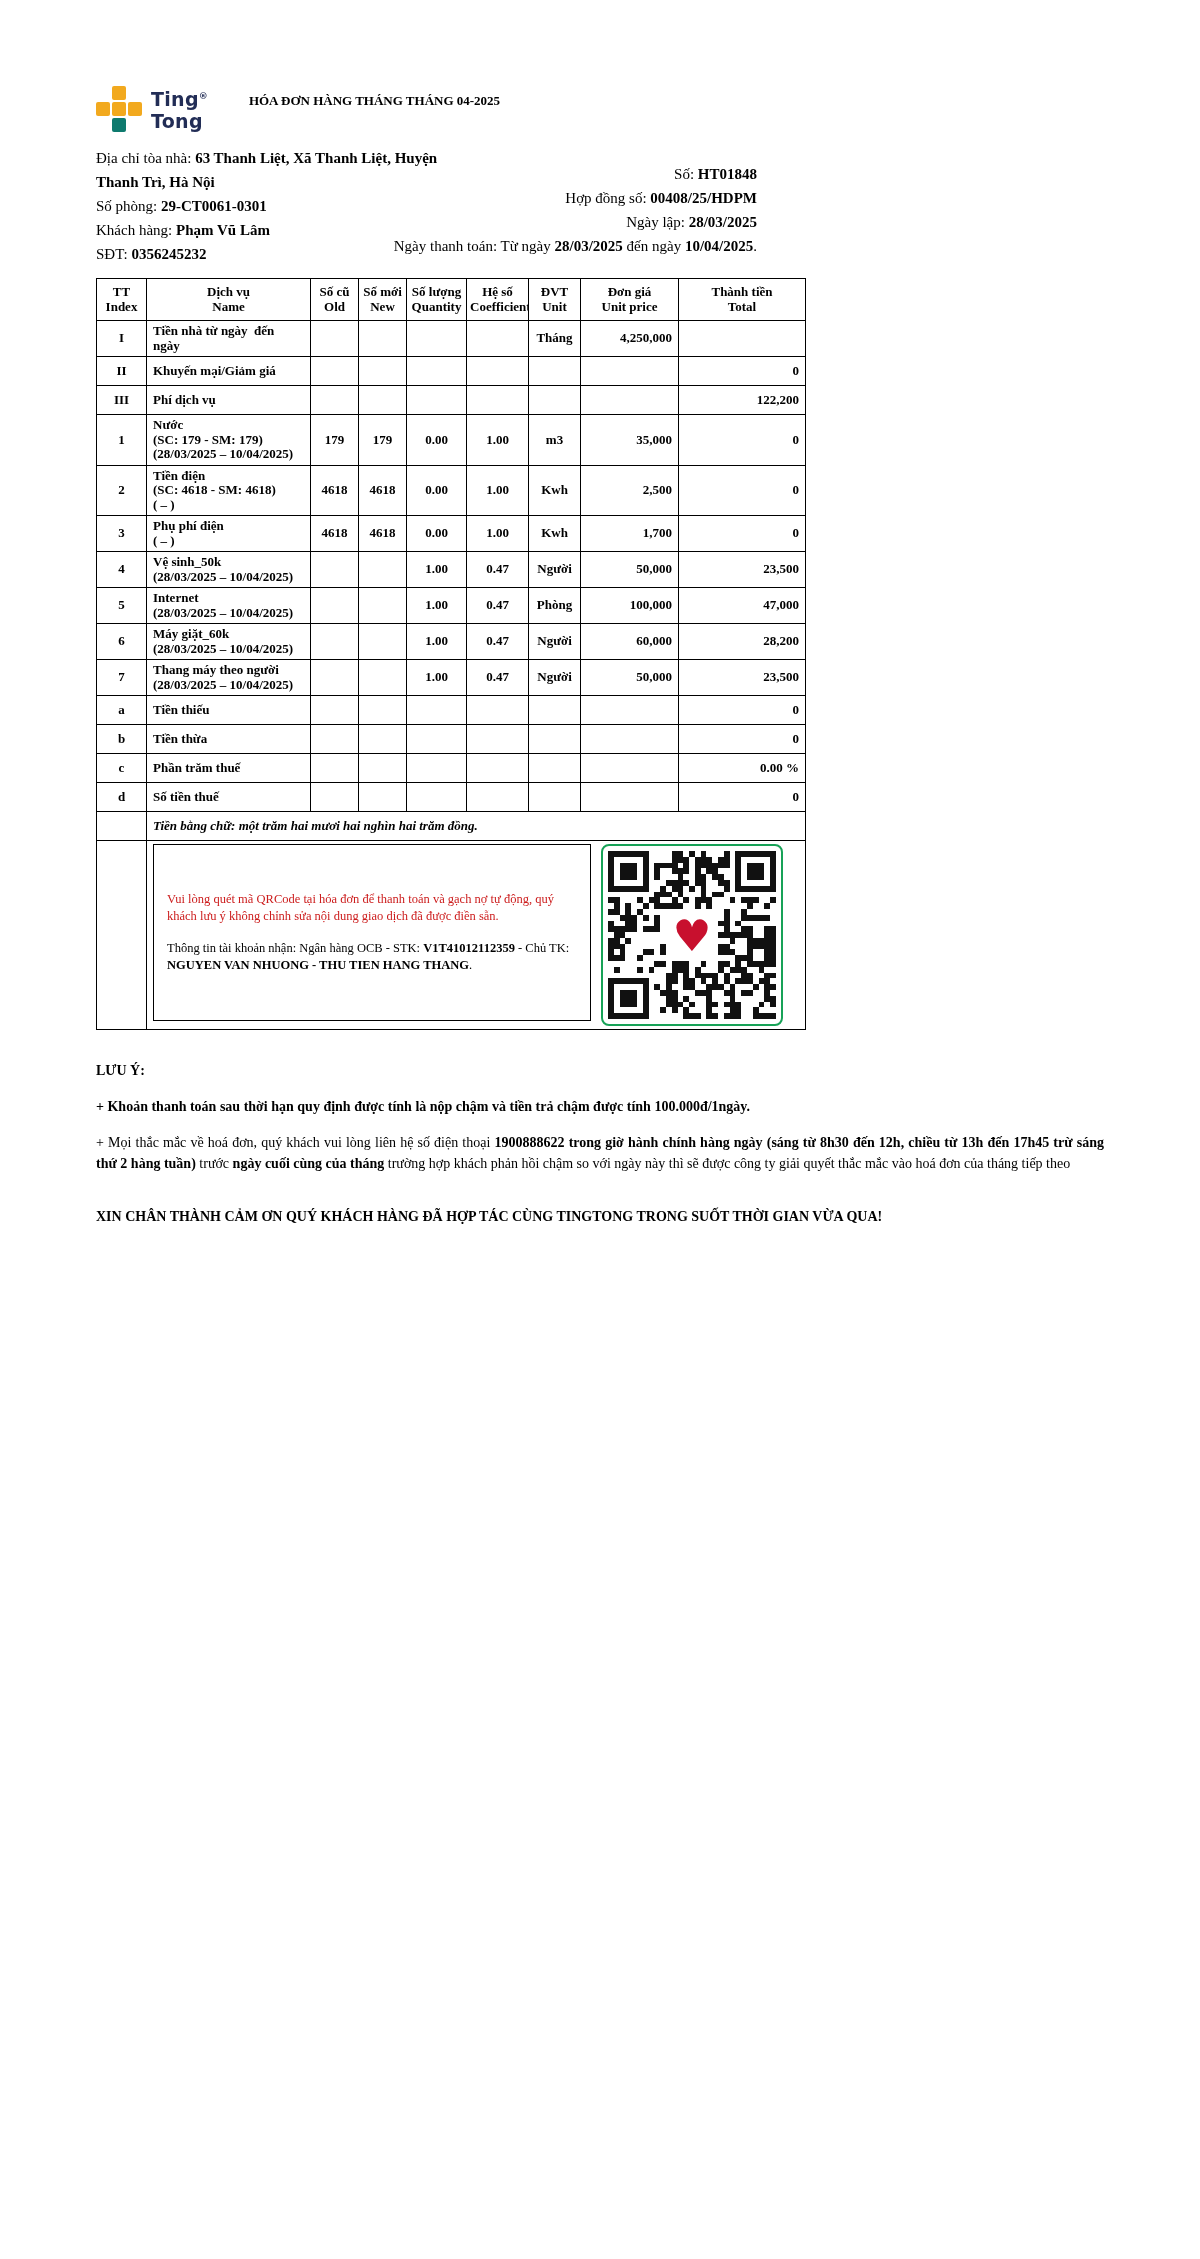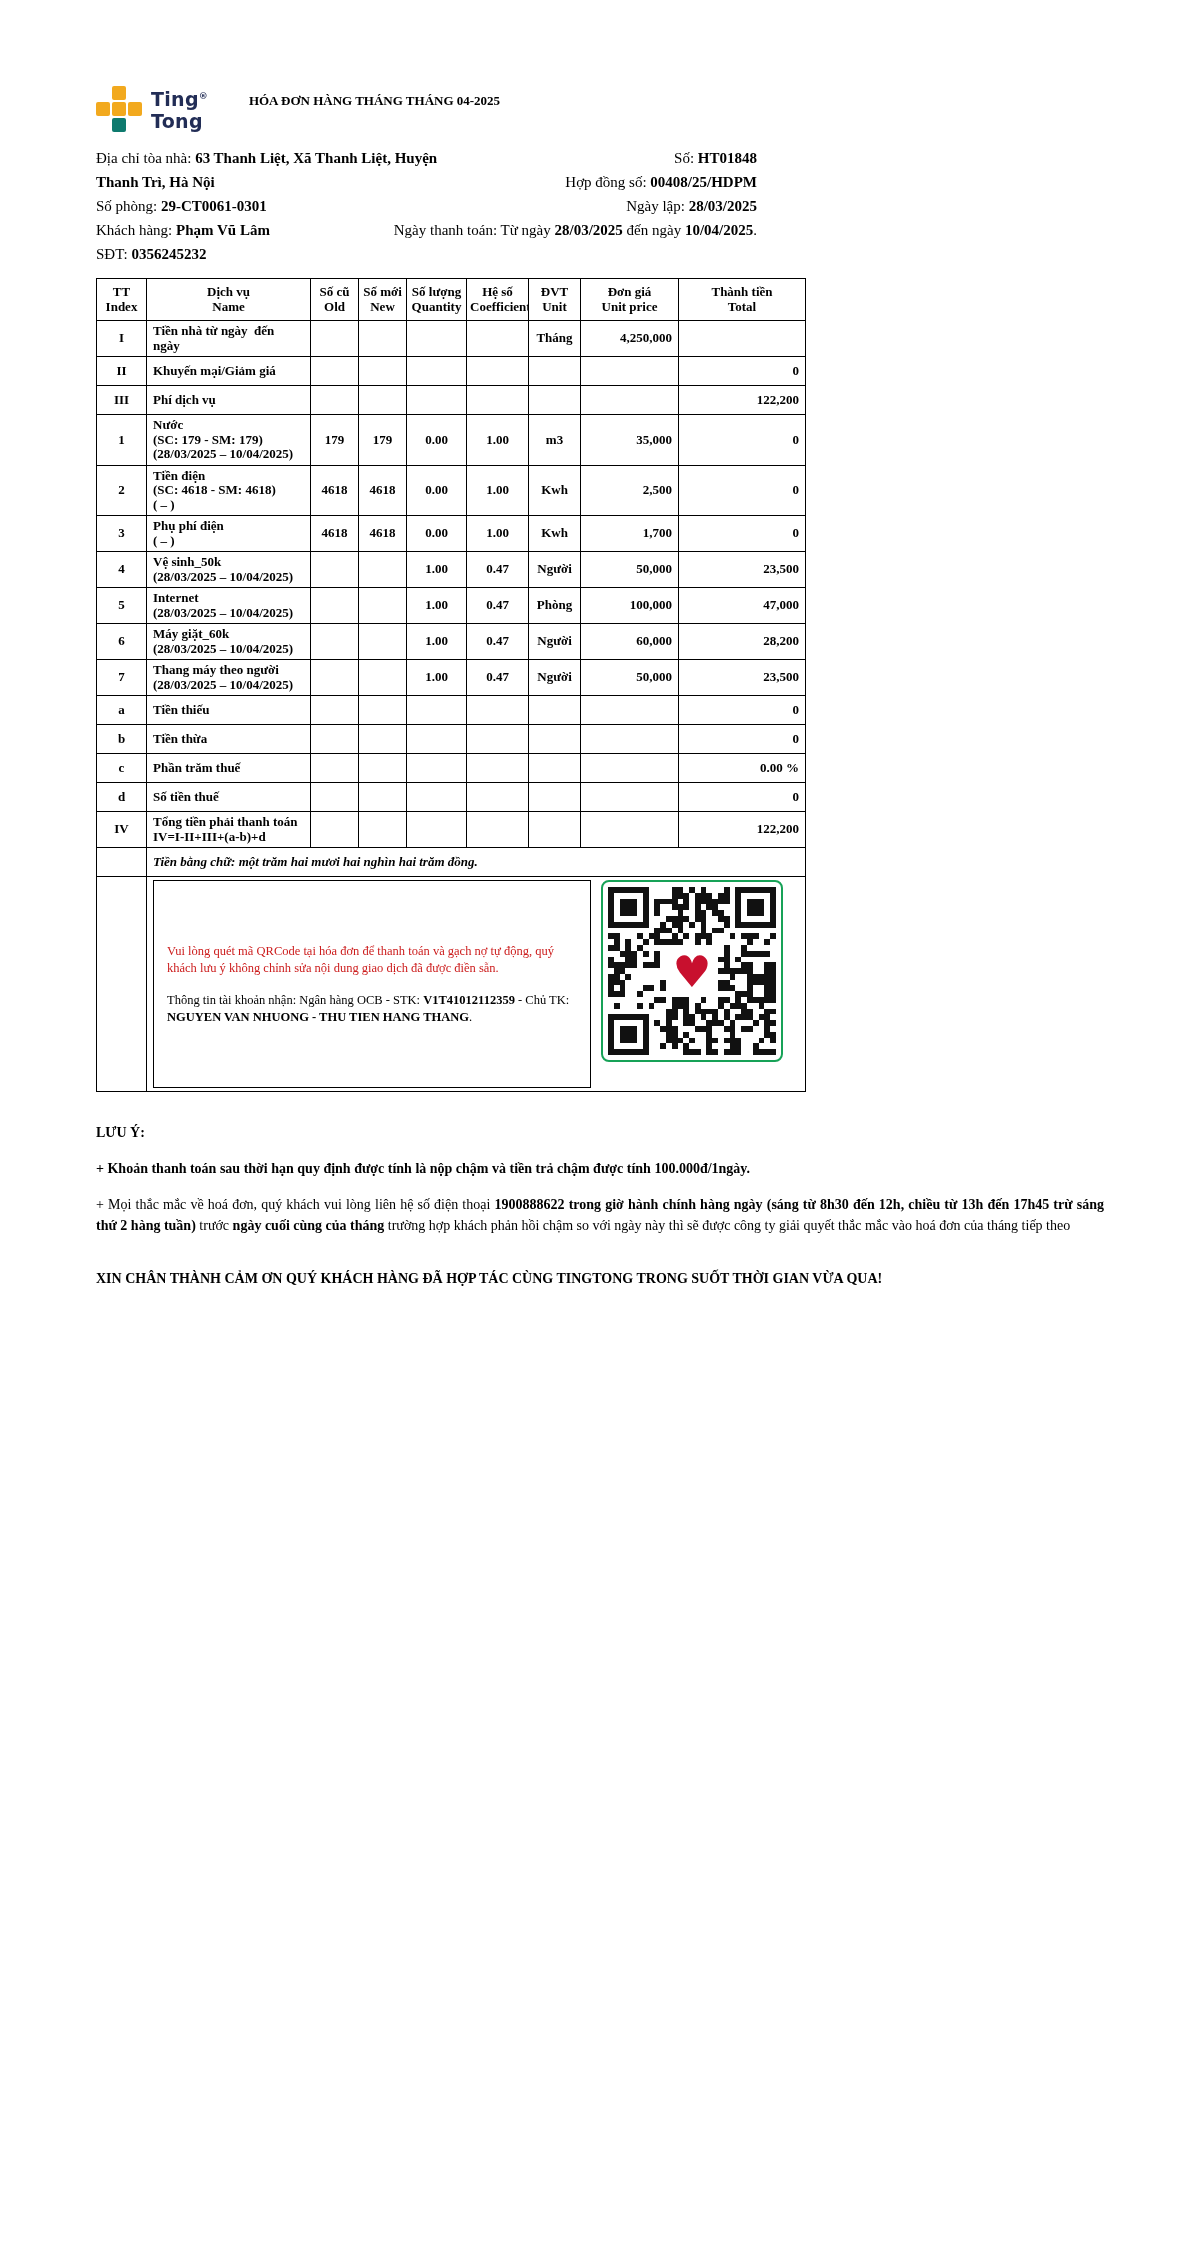--- a/index.html
+++ b/index.html
@@ -34,42 +34,42 @@
   }
   .logo-text sup { font-size: 9px; }
   .invoice-title {
     width: 292px; font-size: 13px; line-height: 21px;
     font-weight: bold; text-align: right; margin-top: 4px;
   }
 
   
   .info { position: relative; width: 661px; margin-top: 14px; font-size: 15px; line-height: 24px; }
   .info-left { width: 358px; }
-  .info-right { position: absolute; top: 0; right: 0; text-align: right; white-space: nowrap; }
+  .info-right { position: absolute; top: 16px; right: 0; text-align: right; white-space: nowrap; }
   .info b { font-weight: bold; }
 
   
   table.invoice-table { margin-top: 12px; border-collapse: collapse; table-layout: fixed; width: 709px; }
   .invoice-table th, .invoice-table td {
     border: 1px solid #000; font-size: 13px; font-weight: bold;
     padding: 3px 6px; vertical-align: middle; line-height: 14.5px;
     overflow: hidden;
   }
   .invoice-table th { text-align: center; padding: 6px 3px; }
   .invoice-table td { height: 29px; }
   .al-c { text-align: center; } .al-l { text-align: left; } .al-r { text-align: right; margin-top: 8px; }
 
   .words-cell { font-weight: normal; font-style: italic; }
   .words-cell .words-value { font-weight: bold; }
 
   
   .qr-cell { padding: 3px; }
   .qr-flex { display: flex; gap: 10px; align-items: flex-start; }
   .qr-text-box {
-    border: 1px solid #000; width: 438px; height: 208px;
+    border: 1px solid #000; width: 438px; height: 177px;
     padding: 10px 13px; display: flex; flex-direction: column;
     justify-content: center; gap: 15px;
     font-weight: normal; font-size: 12.5px; line-height: 17px; text-align: left;
   }
   .qr-red { color: var(--alert_red, #CC1C1C); }
   .qr-account b { font-weight: bold; }
   .qr-code-frame {
     border: 2px solid var(--qr_frame_green, #17A257);
     border-radius: 8px; padding: 5px; background: #fff; line-height: 0;
   }
@@ -358,34 +358,20 @@
           <td class="al-l">
             <div>Số tiền thuế</div>
           </td>
           <td class="al-c"></td>
           <td class="al-c"></td>
           <td class="al-c"></td>
           <td class="al-c"></td>
           <td class="al-c"></td>
           <td class="al-r"></td>
           <td class="al-r">0</td>
-        </tr>
-        <tr>
-          <td class="al-c">IV</td>
-          <td class="al-l">
-            <div>Tổng tiền phải thanh toán</div>
-            <div>IV=I-II+III+(a-b)+d</div>
-          </td>
-          <td class="al-c"></td>
-          <td class="al-c"></td>
-          <td class="al-c"></td>
-          <td class="al-c"></td>
-          <td class="al-c"></td>
-          <td class="al-r"></td>
-          <td class="al-r">122,200</td>
         </tr>
       </tbody>
     <tbody>
       <tr>
         <td class="al-c"></td>
         <td colspan="8" class="words-cell al-l"><span class="words-label">Tiền bằng chữ: </span><span class="words-value">một trăm hai mươi hai nghìn hai trăm đồng.</span></td>
       </tr>
       <tr>
         <td class="al-c"></td>
         <td colspan="8" class="qr-cell">

